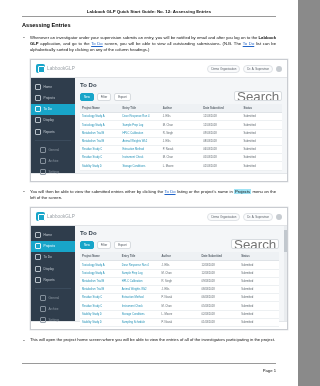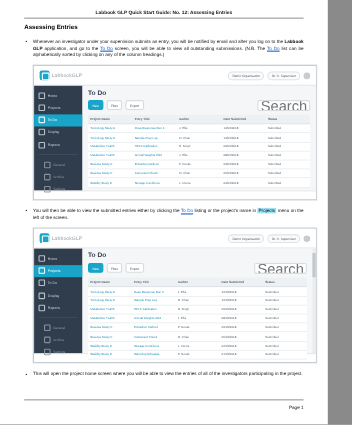--- a/index.html
+++ b/index.html
@@ -76,21 +76,21 @@
     width:4px;height:4px;flex:0 0 4px;border:.6px solid currentColor;border-radius:1px;
     opacity:.9;
   }
   .snav.sub{padding-left:9px;font-size:3px;color:#8e99a4;}
   .sdiv{height:1px;background:#3b4b5c;margin:3px 4px;}
   .main{flex:1;background:#f4f6f8;padding:4px 5px;min-width:0;}
   .main-title{
     font-size:6px;font-weight:bold;color:#33404d;margin:0 0 3px 0;
   }
   .toolbar{
-    display:flex;gap:3px;align-items:flex-start;margin-bottom:3px;
+    display:flex;gap:3px;align-items:flex-end;margin-bottom:3px;
   }
   .tb-btn{
     font-size:2.9px;color:#4a525b;background:#fff;border:1px solid #d8dce0;
     border-radius:2px;padding:1.3px 3px;
   }
   .tb-btn.blue{background:#18a5c9;border-color:#18a5c9;color:#fff;}
   .tb-spacer{flex:1;}
   .tb-search{
     width:42px;height:6px;background:#fff;border:1px solid #d8dce0;border-radius:2px;
   }

